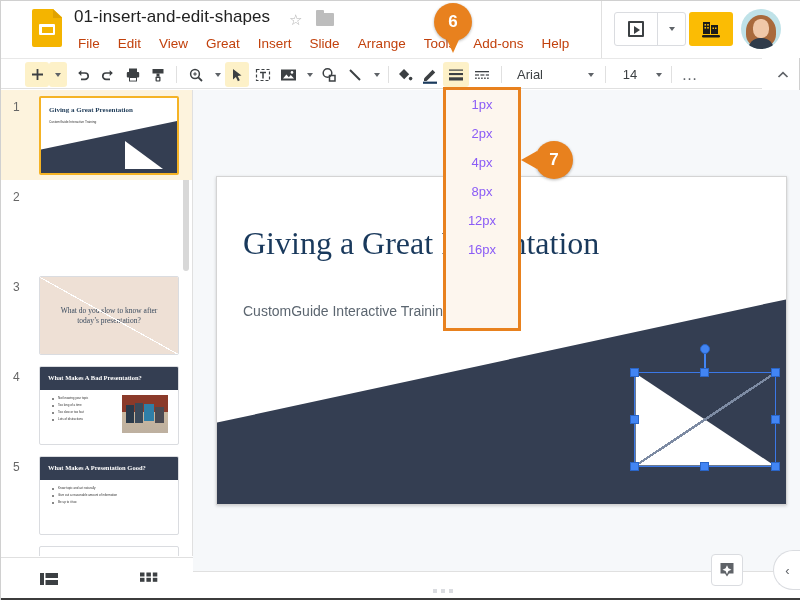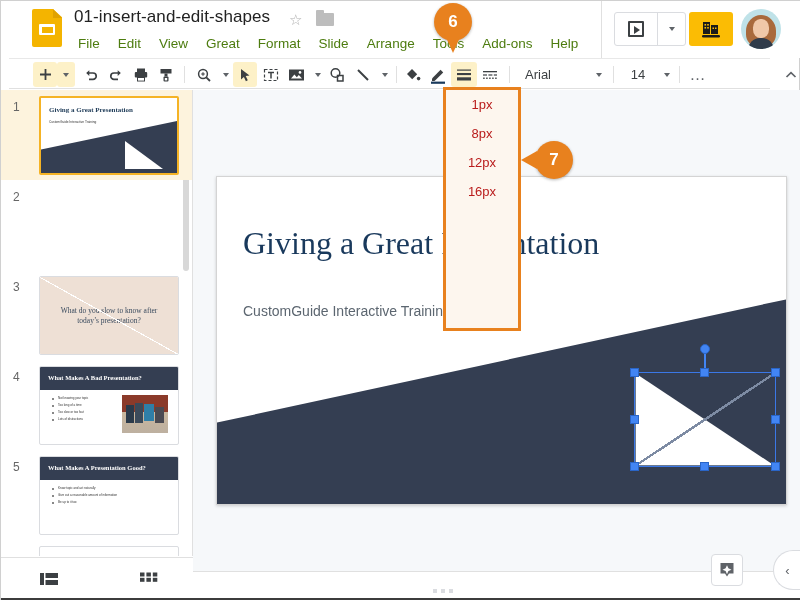--- a/index.html
+++ b/index.html
@@ -22,21 +22,21 @@
   .doc-icon .slide { position:absolute; left:7px; top:15px; width:16px; height:11px;
       background:#fff; border-radius:1px; }
   .doc-icon .slide::after { content:""; position:absolute; left:2.5px; top:2.5px; width:11px; height:6px; background:#f4b400; }
 
   .doc-title { position:absolute; left:60px; top:6px; font-size:17px; color:#222; letter-spacing:.1px; white-space:nowrap; }
   .star-icon { position:absolute; left:275px; top:10px; font-size:15px; color:#b0b0b0; cursor:pointer; }
   .folder-icon { position:absolute; left:302px; top:12px; width:18px; height:13px; background:#bdbdbd; border-radius:1px; cursor:pointer; }
   .folder-icon::before { content:""; position:absolute; left:0; top:-3px; width:8px; height:4px; background:#bdbdbd; border-radius:1px 1px 0 0; }
 
   .menubar { position:absolute; left:60px; top:33px; display:flex; gap:0; }
-  .menu-item { font-size:13.5px; color:#4d7c0f; padding:2px 9px; border-radius:3px; cursor:pointer; white-space:nowrap; }
+  .menu-item { font-size:13.5px; color:#c2410c; padding:2px 9px; border-radius:3px; cursor:pointer; white-space:nowrap; }
   .menu-item:first-child { padding-left:4px; }
 
   .hdr-div { position:absolute; left:600px; top:0; width:1px; height:57px; background:#e0e0e0; }
 
   .present-group { position:absolute; left:613px; top:11px; display:flex; height:34px;
       border:1px solid #dadce0; border-radius:3px; overflow:hidden; background:#fff; }
   .present-btn { width:42px; height:32px; display:flex; align-items:center; justify-content:center; cursor:pointer; }
   .present-btn .pic { width:16px; height:16px; border:2px solid #3c4043; border-radius:1px; position:relative; }
   .present-btn .pic::after { content:""; position:absolute; left:4px; top:2.5px; border-left:6px solid #3c4043;
       border-top:4px solid transparent; border-bottom:4px solid transparent; }
@@ -44,21 +44,21 @@
 
   .biz-btn { position:absolute; left:688px; top:11px; width:44px; height:34px; background:#fbbc04;
       border-radius:3px; display:flex; align-items:center; justify-content:center; cursor:pointer; }
   .avatar { position:absolute; left:740px; top:8px; width:40px; height:40px; border-radius:50%;
       background:#bfe2e8; overflow:hidden; cursor:pointer; }
   .avatar .hair { position:absolute; left:5px; top:6px; width:30px; height:32px; background:#a96a3c; border-radius:50% 50% 40% 40%; }
   .avatar .face { position:absolute; left:12px; top:10px; width:16px; height:19px; background:#f0c8a8; border-radius:45%; }
   .avatar .body { position:absolute; left:7px; top:29px; width:26px; height:14px; background:#2f3b4a; border-radius:12px 12px 0 0; }
 
   
-  .toolbar { position:absolute; left:8px; top:57px; width:761px; height:31px; background:#fff;
+  .toolbar { position:absolute; left:0; top:57px; width:761px; height:31px; background:#fff;
       border-top:1px solid #e8e8e8; border-bottom:1px solid #e0e0e0; }
   .tb { position:absolute; top:3px; height:25px; display:flex; align-items:center; justify-content:center;
         border-radius:3px; cursor:pointer; color:#444; font-size:13px; }
   .tb-sep { position:absolute; top:7px; width:1px; height:17px; background:#e0e0e0; }
   .caret { width:0;height:0;border-left:3.5px solid transparent;border-right:3.5px solid transparent;border-top:4px solid #5f6368; }
   .active-tool { background:#fdf1c8 !important; }
   .active-border { background:#fdf1c8 !important; }
   .active-underline { position:absolute; top:28px; height:3px; background:#e8811e; }
 
   
@@ -126,21 +126,21 @@
       display:flex; align-items:center; justify-content:center; cursor:pointer; color:#5f6368; font-size:13px; }
   .drag-dots { position:absolute; left:432px; top:588px; display:flex; gap:4px; cursor:ns-resize; }
   .drag-dots span { width:4px; height:4px; background:#dadce0; }
   .bottom-strip { position:absolute; left:192px; top:570px; width:608px; height:29px; background:#fff; border-top:1px solid #e0e0e0; }
   .footer-line { position:absolute; left:0; top:597px; width:800px; height:3px; background:#3c3c3c; }
 
   
   .dropdown { position:absolute; left:442px; top:86px; width:78px; height:244px;
       background:#fdf6ee; border:3px solid #e8811e; z-index:60; }
   .dd-item { height:29px; display:flex; align-items:center; justify-content:center;
-      font-size:13px; color:#b91c1c; cursor:pointer; }
+      font-size:13px; color:#8b5cf6; cursor:pointer; }
 
   
   .callout { position:absolute; background:#e8811e; color:#fff; font-weight:bold;
       display:flex; align-items:center; justify-content:center; z-index:80;
       box-shadow:0 1px 3px rgba(0,0,0,.3); }
   .callout-pin { width:38px; height:38px; border-radius:50% 50% 50% 50%; font-size:17px; }
   .callout-pin::after { content:""; position:absolute; left:50%; top:30px; transform:translateX(-50%);
       border-left:9px solid transparent; border-right:9px solid transparent; border-top:20px solid #e8811e; }
   .callout-left { width:38px; height:38px; border-radius:50%; font-size:17px; }
   .callout-left::after { content:""; position:absolute; left:-14px; top:50%; transform:translateY(-50%);
@@ -162,21 +162,21 @@
 
       <div class="doc-title">01-insert-and-edit-shapes</div>
       <div class="star-icon">☆</div>
       <div class="folder-icon"></div>
 
       <div class="menubar">
         <div class="menu-item">File</div>
         <div class="menu-item">Edit</div>
         <div class="menu-item">View</div>
         <div class="menu-item">Great</div>
-        <div class="menu-item">Format</div>
+        <div class="menu-item">Insert</div>
         <div class="menu-item">Slide</div>
         <div class="menu-item">Arrange</div>
         <div class="menu-item">Tools</div>
         <div class="menu-item">Add-ons</div>
         <div class="menu-item">Help</div>
       </div>
     </div>
 
     <div class="hdr-div"></div>
 
@@ -482,20 +482,22 @@
     <svg width="18" height="18" viewBox="0 0 18 18">
       <path d="M2.5 2h13v10.5H11l-2 3-2-3H2.5z" fill="#5f6368"></path>
       <path d="M9 4.2l1.4 3.1 3.1 1.4-3.1 1.4L9 13.2 7.6 10.1 4.5 8.7l3.1-1.4z" fill="#fff"></path>
     </svg>
   </div>
 
   <div class="collapse-tab">‹</div>
 
   <div class="dropdown">
     <div class="dd-item">1px</div>
+    <div class="dd-item">2px</div>
+    <div class="dd-item">4px</div>
     <div class="dd-item">8px</div>
     <div class="dd-item">12px</div>
     <div class="dd-item">16px</div>
   </div>
 
   <div class="callout callout-pin" style="left:433px; top:2px;">6</div>
 
   <div class="callout callout-left" style="left:534px; top:140px;">7</div>
 
   <div class="footer-line"></div>

